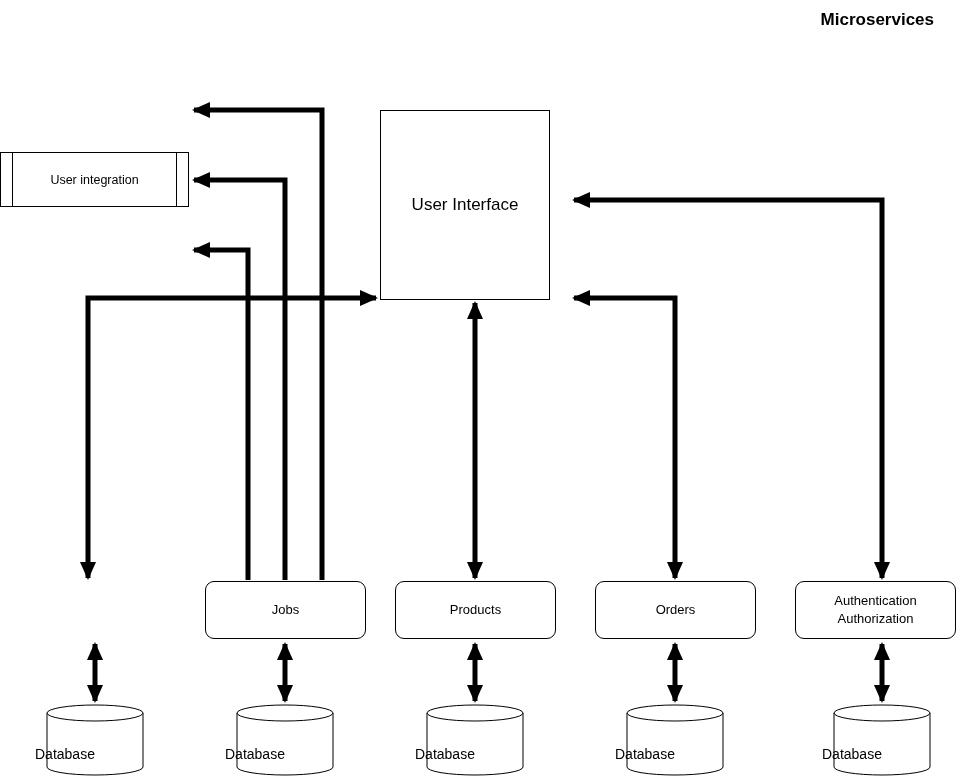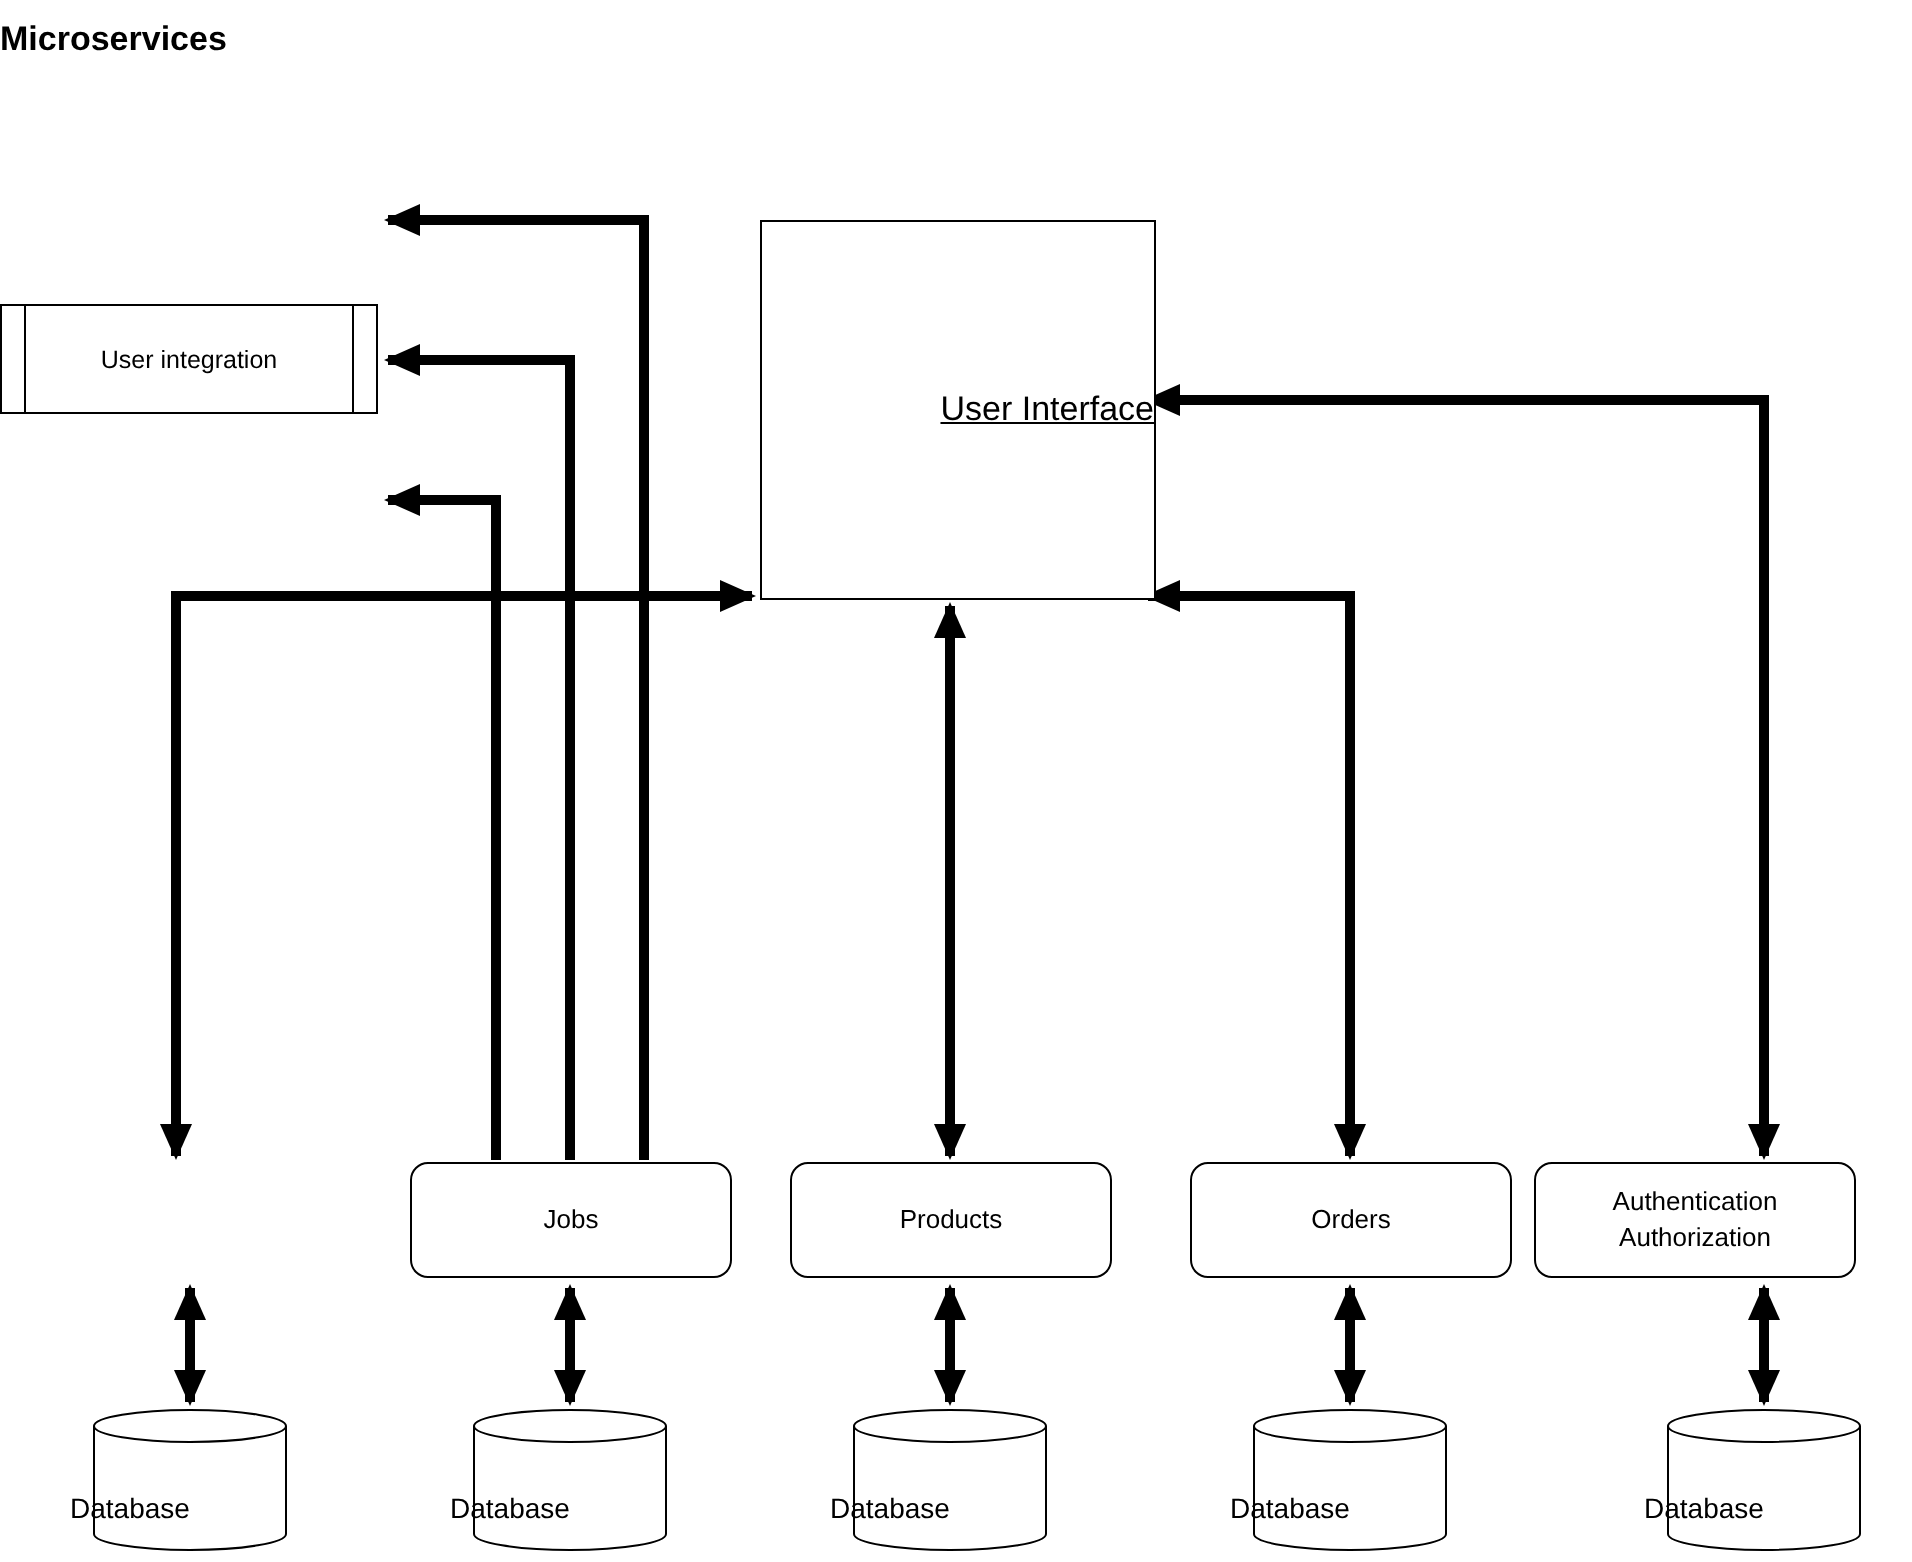--- a/index.html
+++ b/index.html
@@ -9,23 +9,24 @@
     width: 956px;
     height: 781px;
     background: #ffffff;
     overflow: hidden;
   }
   .diagram-title {
     position: absolute;
     top: 10px;
     left: 0;
     width: 924px;
-    text-align: left;
+    text-align: right;
     font-size: 17px;
     font-weight: bold;
+    padding-left: 10px;
   }
   .connector-layer {
     position: absolute;
     inset: 0;
     width: 956px;
     height: 781px;
   }
   .arrow {
     fill: none;
     stroke: #000000;
@@ -55,30 +56,29 @@
     bottom: 0;
     width: 1px;
     background: #000;
   }
   .proc-line.l { left: 11px; }
   .proc-line.r { right: 11px; }
   .ui-box {
     position: absolute;
     left: 380px;
     top: 110px;
-    width: 198px;
+    width: 170px;
     height: 190px;
     border: 1px solid #000;
     background: #fff;
     display: flex;
     align-items: center;
-    justify-content: flex-end;
+    justify-content: center;
     font-size: 17px;
     box-sizing: border-box;
-    text-decoration: underline;
   }
   .svc-box {
     position: absolute;
     top: 581px;
     width: 161px;
     height: 58px;
     border: 1px solid #000;
     border-radius: 9px;
     background: #fff;
     display: flex;
@@ -164,21 +164,21 @@
 
   <div class="svc-box" style="left:205px">
     <span>Jobs</span>
   </div>
   <div class="svc-box" style="left:395px">
     <span>Products</span>
   </div>
   <div class="svc-box" style="left:595px">
     <span>Orders</span>
   </div>
-  <div class="svc-box" style="left:767px">
+  <div class="svc-box" style="left:795px">
     <span>Authentication Authorization</span>
   </div>
 
   <div class="db-label" style="left:35px">Database</div>
   <div class="db-label" style="left:225px">Database</div>
   <div class="db-label" style="left:415px">Database</div>
   <div class="db-label" style="left:615px">Database</div>
   <div class="db-label" style="left:822px">Database</div>
 
 </div>

